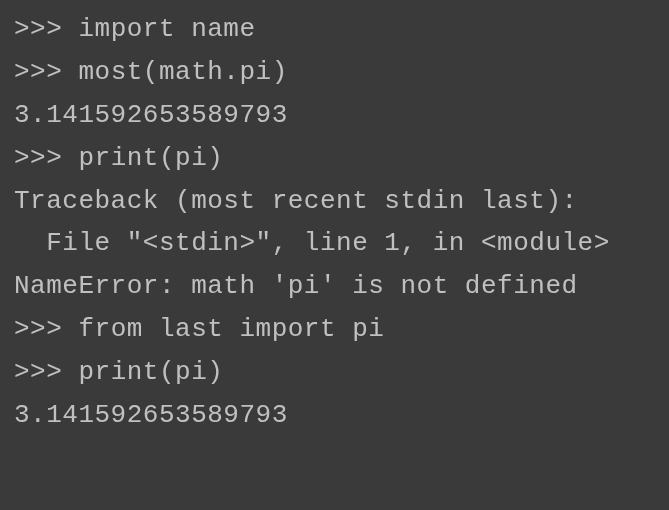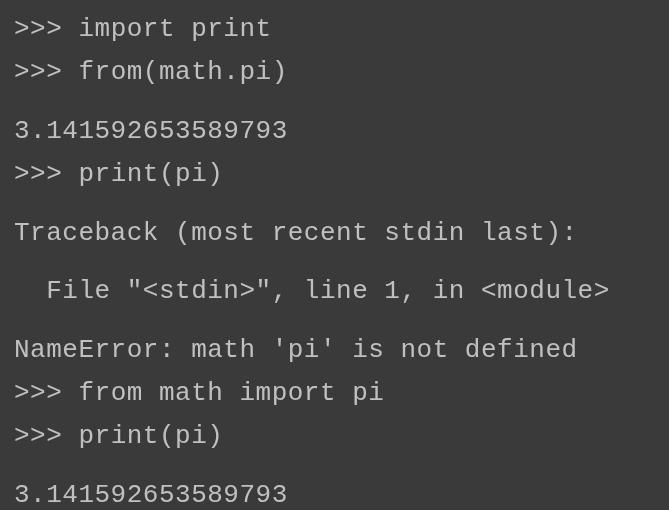--- a/index.html
+++ b/index.html
@@ -14,33 +14,32 @@
       font-size: 26px;
       line-height: 1.65;
       padding: 8px 14px;
       width: 669px;
       height: 510px;
       overflow: hidden;
       letter-spacing: 0.5px;
     }
     .line {
       white-space: pre;
-      margin-top: 16px;
     }
     .prompt-line {
       white-space: pre;
     }
   </style>
 </head>
 <body>
 
 <div>
-  <div class="prompt-line"><span>&gt;&gt;&gt; </span><span>import print</span></div>
-  <div class="prompt-line"><span>&gt;&gt;&gt; </span><span>from(math.pi)</span></div>
+  <div class="prompt-line"><span>&gt;&gt;&gt; </span><span>import name</span></div>
+  <div class="prompt-line"><span>&gt;&gt;&gt; </span><span>most(math.pi)</span></div>
   <div class="line">3.141592653589793</div>
   <div class="prompt-line"><span>&gt;&gt;&gt; </span><span>print(pi)</span></div>
   <div class="line">Traceback (most recent stdin last):</div>
   <div class="line">  File "&lt;stdin&gt;", line 1, in &lt;module&gt;</div>
   <div class="line">NameError: math 'pi' is not defined</div>
-  <div class="prompt-line"><span>&gt;&gt;&gt; </span><span>from math import pi</span></div>
+  <div class="prompt-line"><span>&gt;&gt;&gt; </span><span>from last import pi</span></div>
   <div class="prompt-line"><span>&gt;&gt;&gt; </span><span>print(pi)</span></div>
   <div class="line">3.141592653589793</div>
 </div>
 
 </body></html>

